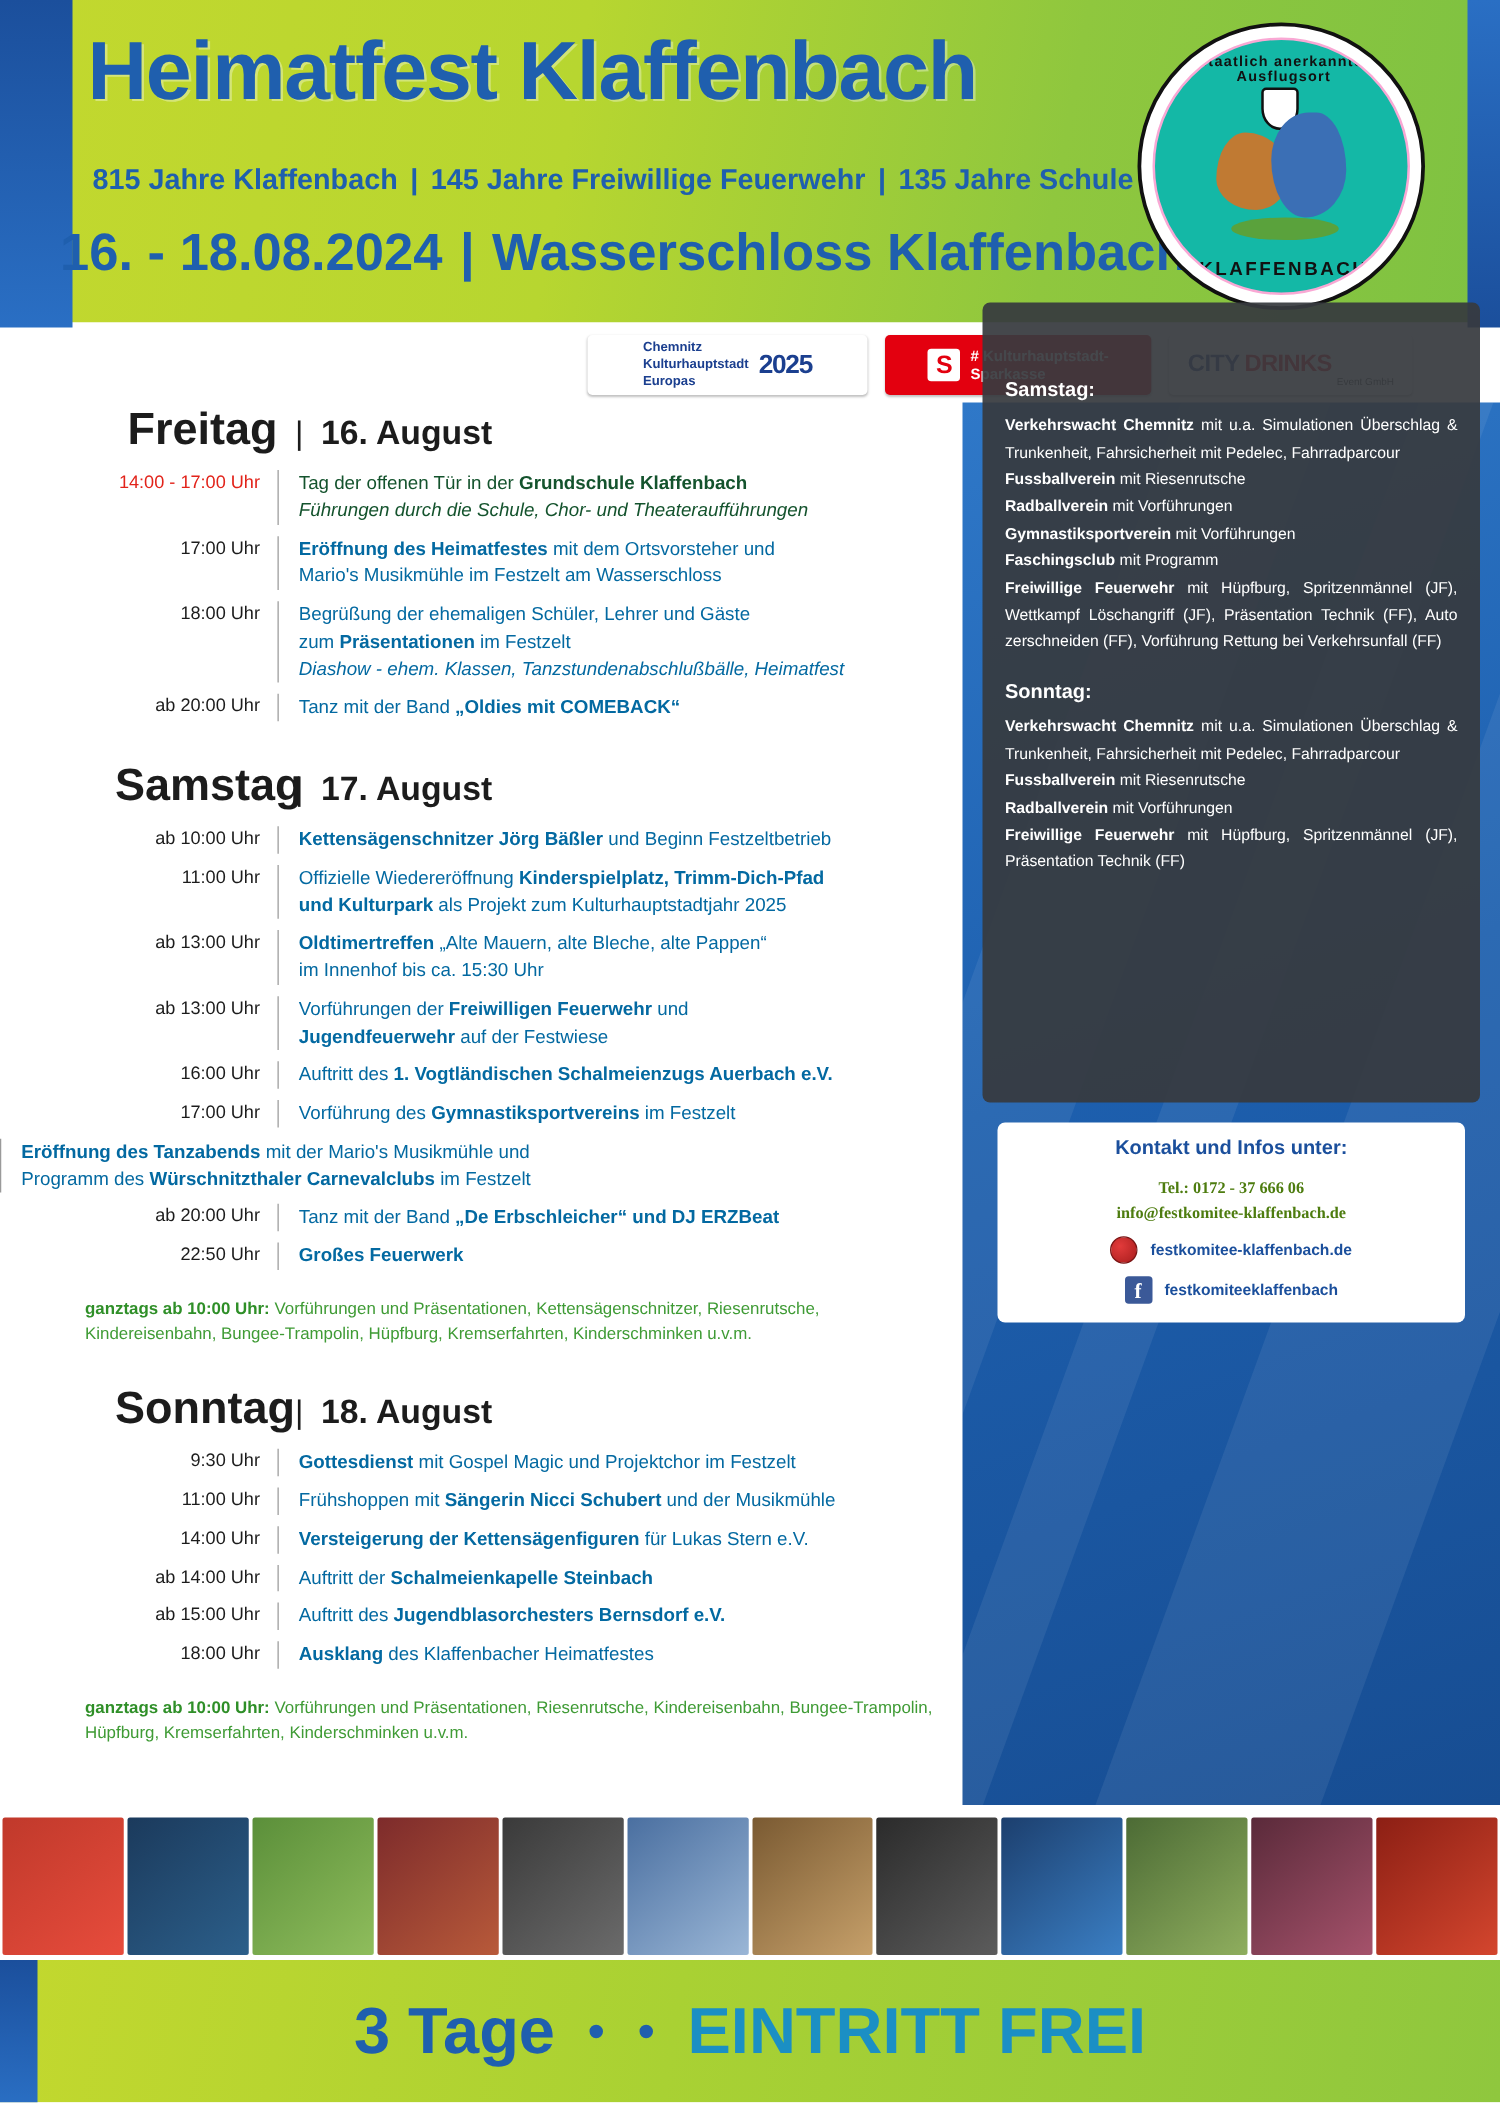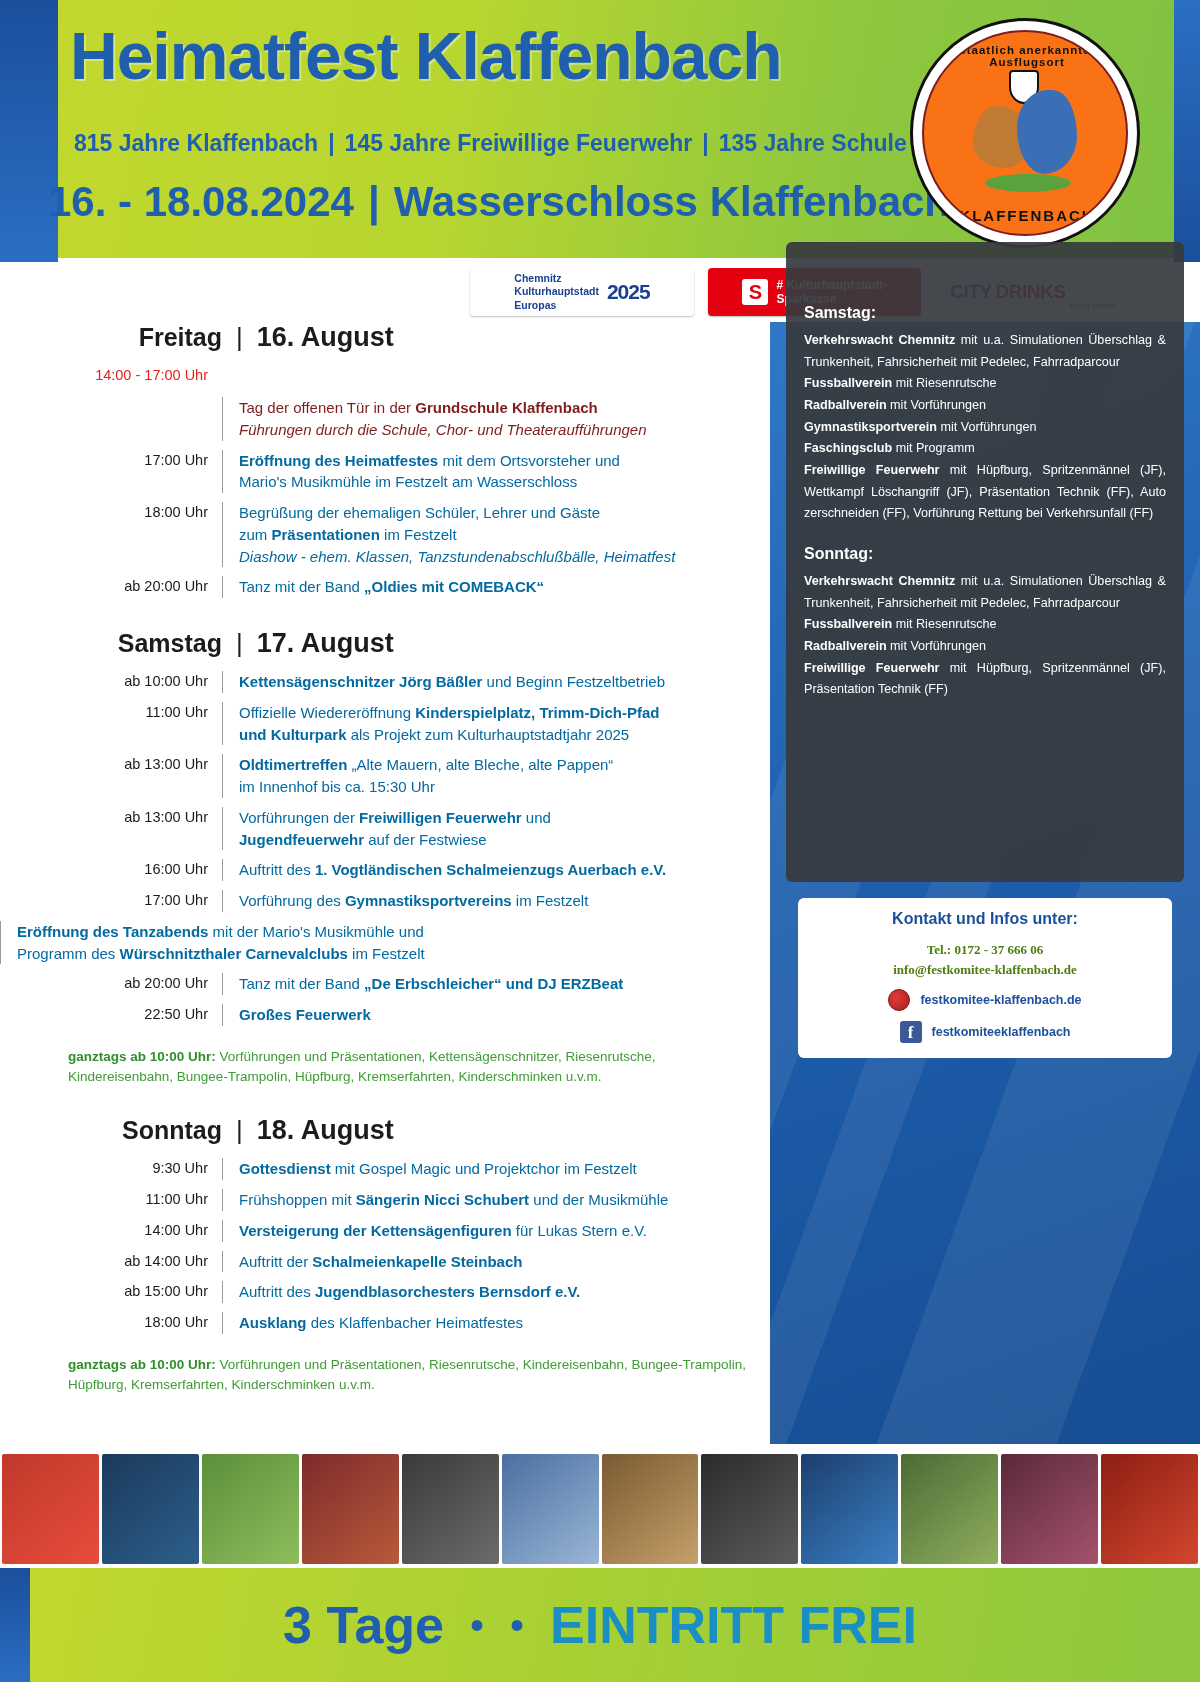--- a/index.html
+++ b/index.html
@@ -81,21 +81,21 @@
     position:absolute; background: rgba(255,255,255,0.07);
     transform: skewX(-20deg);
   }
   .seal {
     position: absolute; right: 60px; top: 18px; width: 230px; height: 230px;
     border-radius: 50%; background: #ffffff; border: 3px solid #111;
     display:flex; align-items:center; justify-content:center;
   }
   .seal-inner {
     position: relative; width: 206px; height: 206px; border-radius: 50%;
-    border: 2px solid #7f1d1d; background: #f97316; overflow: hidden;
+    border: 2px solid #f9a8d4; background: #14b8a6; overflow: hidden;
   }
   .seal-arc-top, .seal-arc-bottom {
     position:absolute; left:0; width: 206px; text-align:center;
     font-size: 11.5px; font-weight: bold; color:#111; letter-spacing: 1px;
   }
   .seal-arc-top { top: 12px; }
   .seal-arc-bottom { bottom: 10px; font-size: 15px; letter-spacing: 2px;}
   .seal-emblem {
     position:absolute; left: 43px; top: 44px; width: 120px; height: 118px;
   }
@@ -151,36 +151,36 @@
     font-size: 17px; font-weight: bold; font-family:"Liberation Serif", serif;
     display:flex; align-items:center; justify-content:center; line-height:1;
   }
 
   
   .program { position: absolute; left: 0; top: 322px; width: 770px; }
   .day-head {
     display: flex; align-items: baseline; margin: 0 0 12px 0; padding-left: 92px;
   }
   .day-head .d-name {
-    font-size: 25px; font-weight: bold; color: #1c1c1c; width: 130px; text-align: right;
+    font-size: 36px; font-weight: bold; color: #1c1c1c; width: 130px; text-align: right;
   }
   .day-head .d-bar { color:#1c1c1c; font-size: 26px; padding: 0 14px; font-weight: 300;}
   .day-head .d-date { font-size: 27px; font-weight: bold; color: #1c1c1c; }
 
   .row-item { display: flex; margin-bottom: 9px; }
   .row-item .time {
     width: 222px; text-align: right; padding-right: 14px;
     font-size: 14.5px; color: #1c1c1c; line-height: 1.45; flex: none;
   }
   .row-item .desc {
     border-left: 1px solid #9a9a9a; padding-left: 16px;
     font-size: 15px; color: #0369a1; line-height: 1.45; width: 530px;
   }
   .row-item.red .time { color: #e2231a; }
-  .row-item.red .desc { color: #7f1d1d; margin-top: 32px; }
+  .row-item.red .desc { color: #14532d; }
   .row-item .desc b { font-weight: bold; }
   .row-item .desc i { font-style: italic; }
   .allday {
     padding-left: 68px; width: 760px; margin-top: 21px;
     font-size: 13.5px; line-height: 1.5; color: #3f9b35;
   }
   .allday b { color: #2f8f28; font-weight: bold; }
 
   
   .photos {

